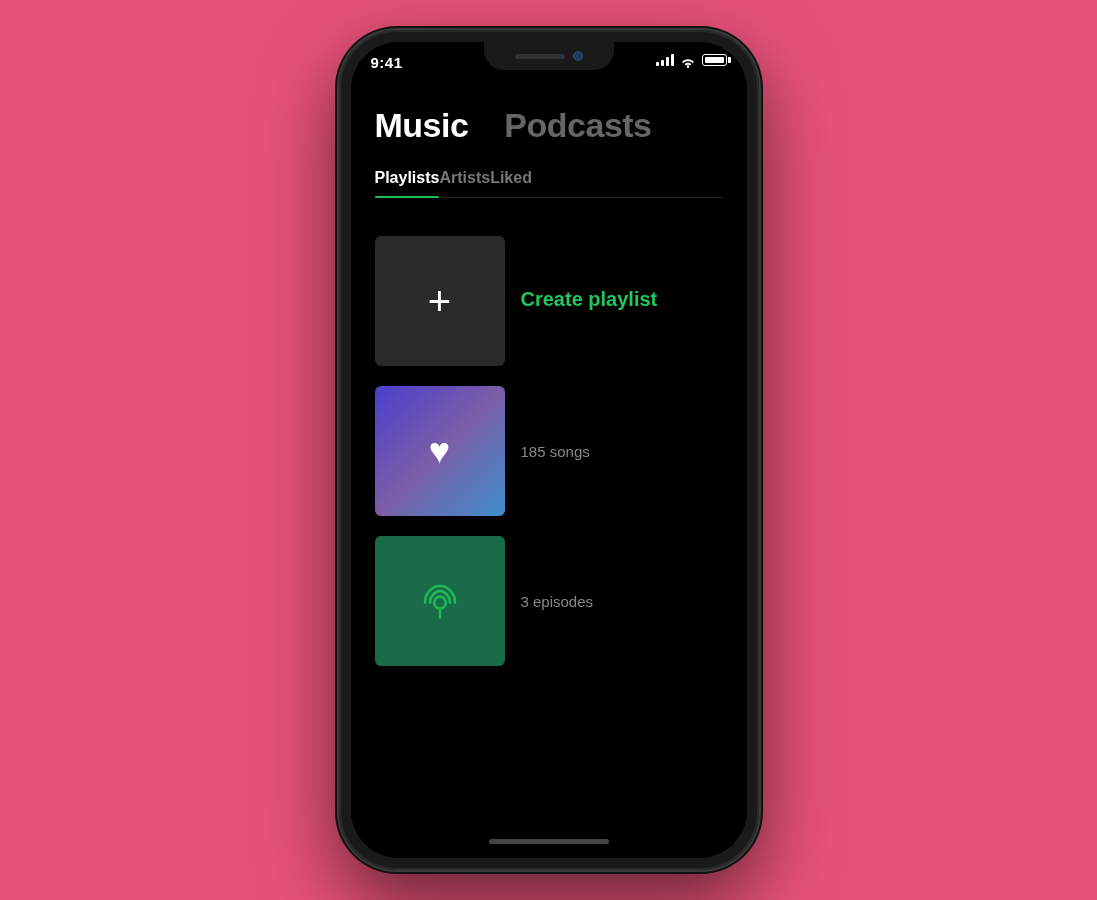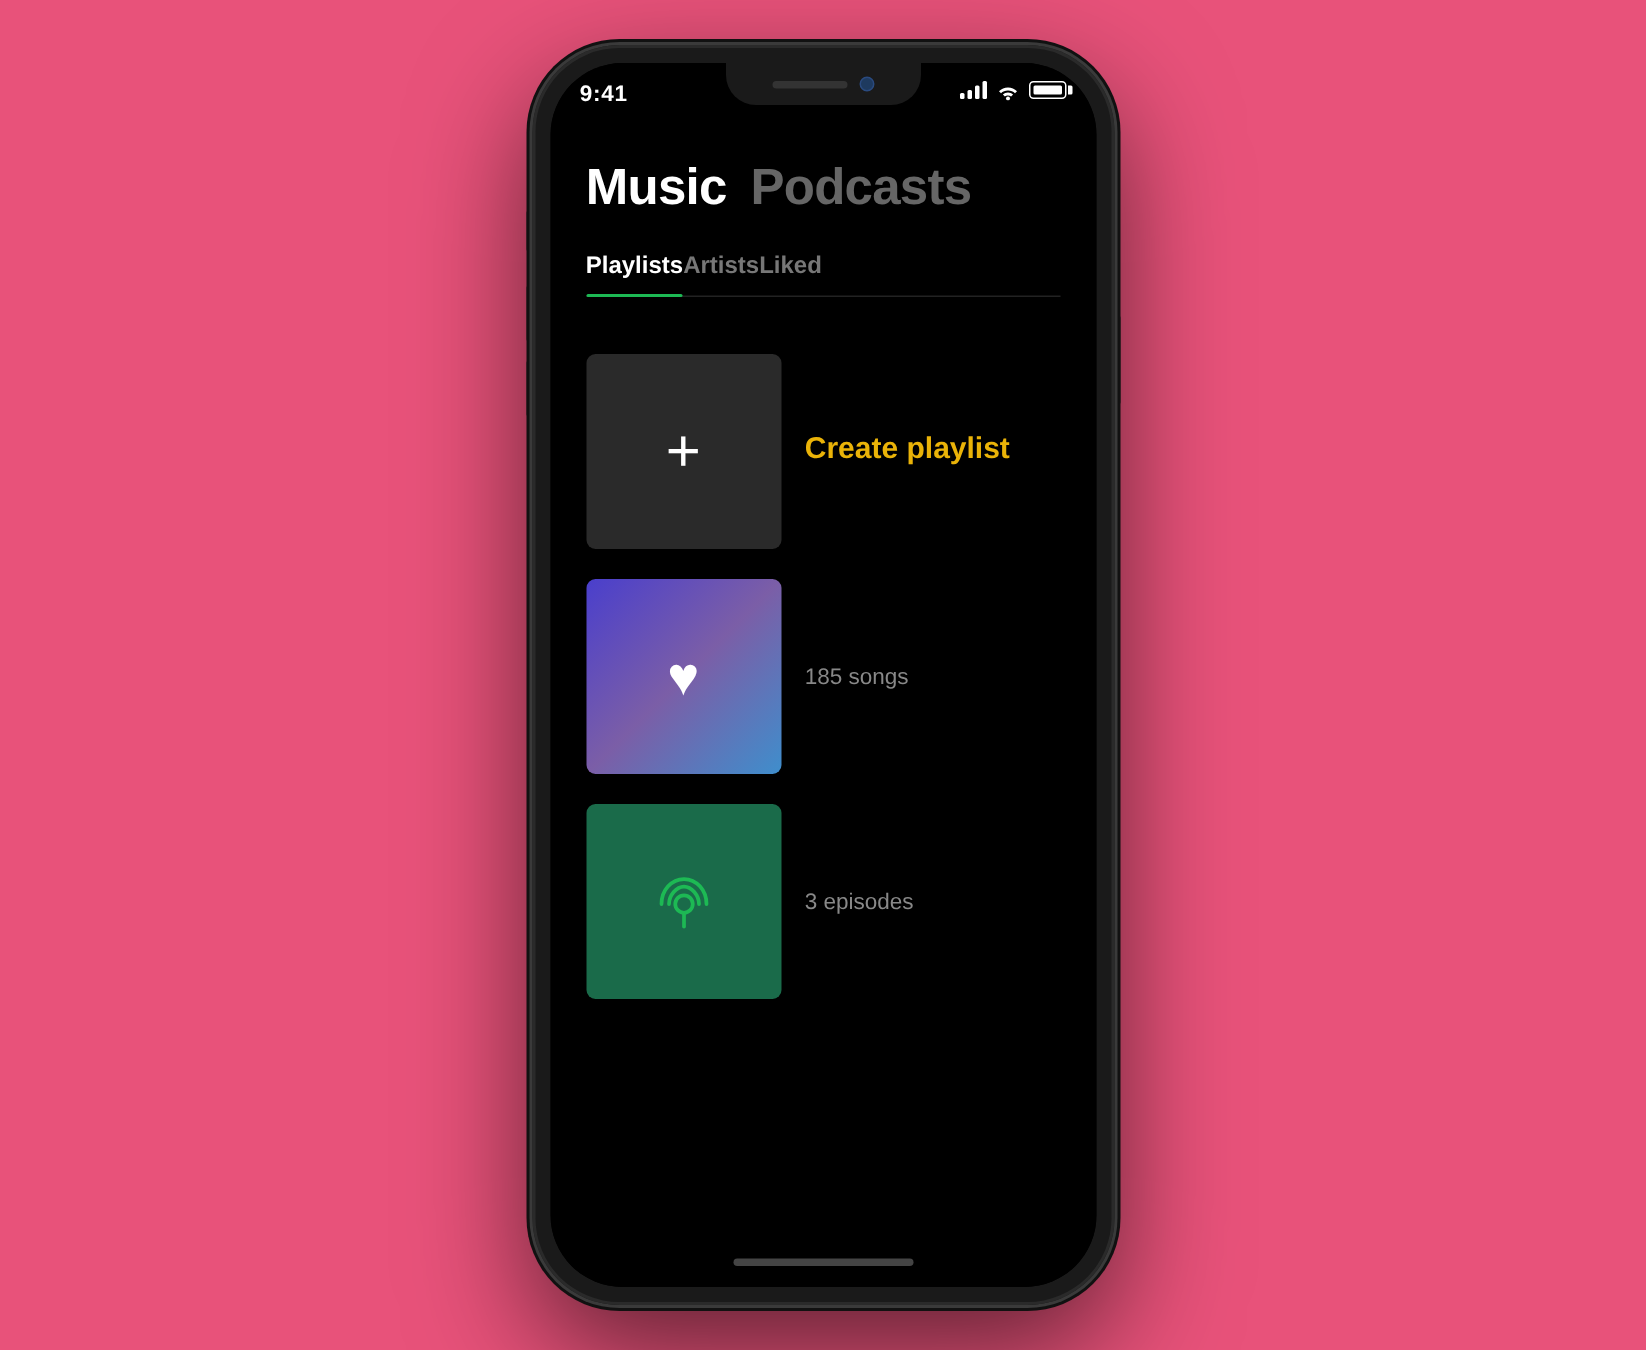--- a/index.html
+++ b/index.html
@@ -10,21 +10,21 @@
       background-color: #e8527a;
       display: flex;
       align-items: center;
       justify-content: center;
       font-family: -apple-system, BlinkMacSystemFont, 'Helvetica Neue', Arial, sans-serif;
       overflow: hidden;
     }
 
     .phone-wrapper {
       position: relative;
-      width: 388px;
+      width: 420px;
       height: 840px;
     }
 
     
     .phone-shell {
       position: absolute;
       inset: 0;
       background: #1a1a1a;
       border-radius: 58px;
       box-shadow:
@@ -205,21 +205,21 @@
     .screen-content {
       flex: 1;
       background: #000;
       padding: 20px 24px 0;
       overflow: hidden;
     }
 
     
     .main-tabs {
       display: flex;
-      gap: 16px;
+      gap: 36px;
       margin-bottom: 24px;
       align-items: baseline;
     }
 
     .main-tab {
       font-size: 34px;
       font-weight: 800;
       cursor: pointer;
       letter-spacing: -0.5px;
     }
@@ -320,21 +320,21 @@
       height: 50px;
     }
 
     .playlist-info {
       flex: 1;
     }
 
     .playlist-title {
       font-size: 20px;
       font-weight: 700;
-      color: #eab308;
+      color: #22c55e;
       margin-bottom: 4px;
     }
 
     .playlist-subtitle {
       font-size: 15px;
       color: #888;
     }
 
     
     .bottom-bar {

